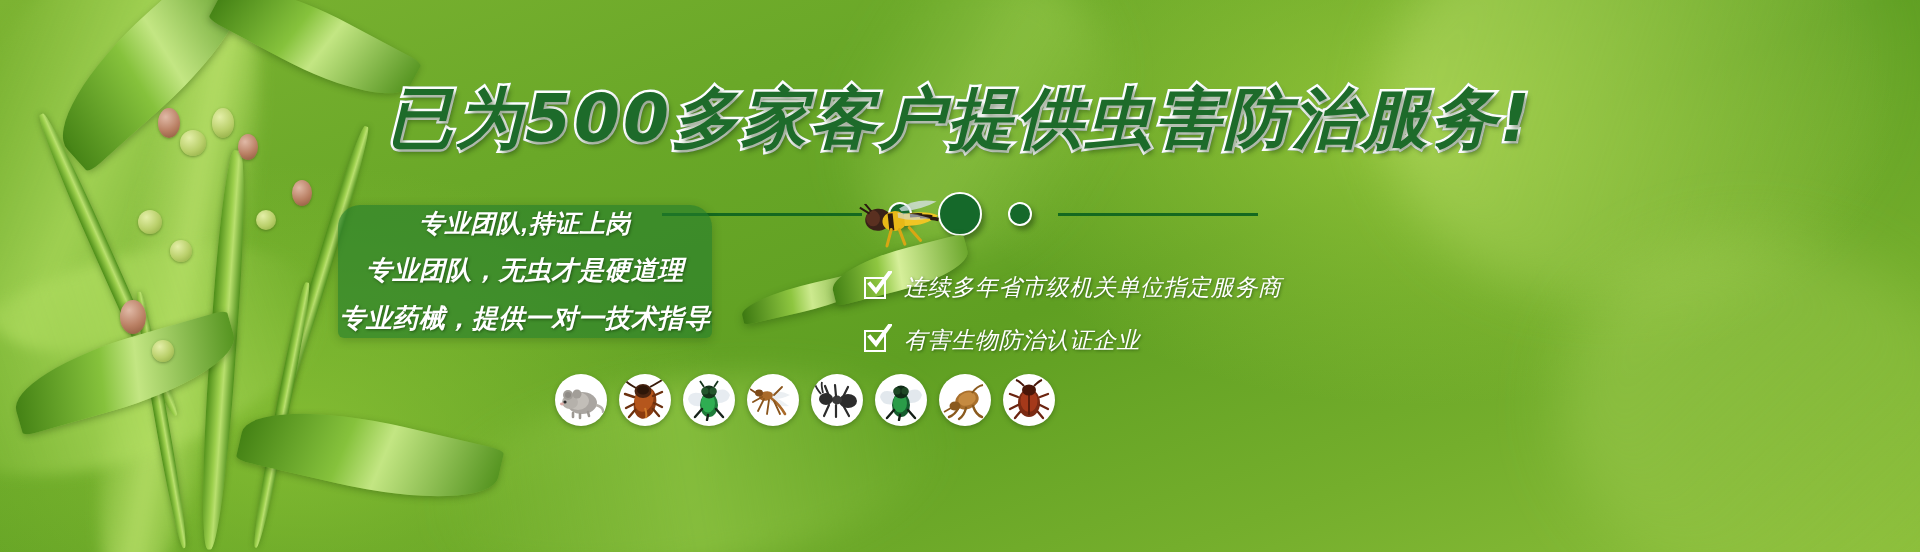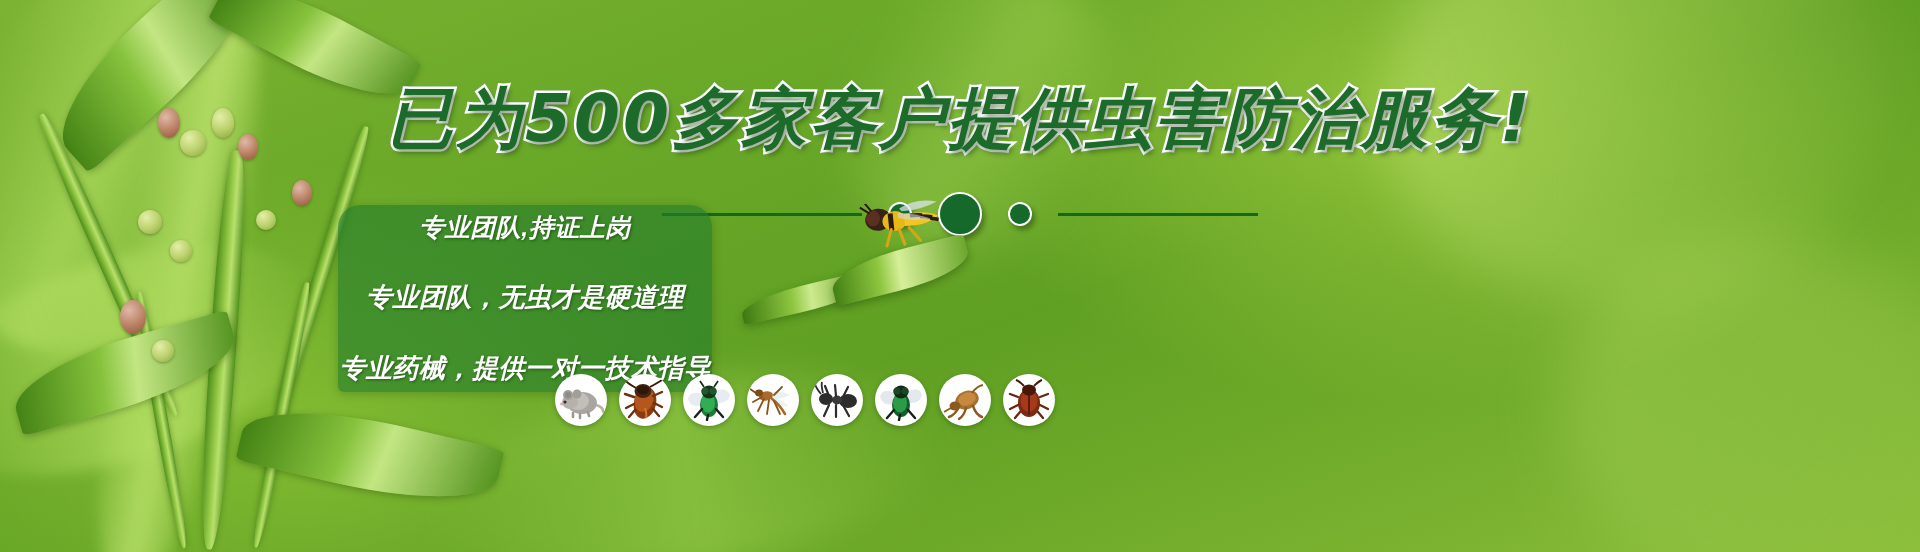--- a/index.html
+++ b/index.html
@@ -62,25 +62,25 @@
 
   
   .divider{position:absolute;left:0;right:0;top:192px;display:flex;align-items:center;justify-content:center;gap:26px;}
   .dv-line{height:3px;width:200px;background:#14691f;}
   .dv-dot{border-radius:50%;background:#15692a;border:2px solid #ffffff;box-shadow:3px 4px 5px rgba(25,55,10,.45);}
   .dv-sm{width:20px;height:20px;}
   .dv-lg{width:40px;height:40px;}
 
   
   .copybox{
-    position:absolute;left:338px;top:205px;width:374px;height:187px;
+    position:absolute;left:338px;top:205px;width:374px;height:133px;
     background:rgba(36,124,44,.62);
     border-radius:22px 22px 6px 6px;
     box-shadow:0 2px 10px rgba(20,50,10,.25);
-    display:flex;flex-direction:column;align-items:center;justify-content:space-between;gap:28px;
+    display:flex;flex-direction:column;align-items:center;justify-content:center;gap:13px;
     padding:6px 0;box-sizing:border-box;
   }
   .copy-l1{color:#ffffff;font-size:25px;font-weight:bold;letter-spacing:.5px;text-shadow:1px 1px 3px rgba(15,50,5,.6);white-space:nowrap;}
   .copy-l2,.copy-l3{color:#ffffff;font-size:26px;font-weight:bold;letter-spacing:.5px;text-shadow:1px 1px 3px rgba(15,50,5,.6);white-space:nowrap;}
 
   
   .checklist{position:absolute;left:864px;top:272px;display:flex;flex-direction:column;gap:22px;}
   .check-row{display:flex;align-items:center;gap:14px;}
   .cbox{width:26px;height:26px;position:relative;flex:0 0 auto;}
   .cbox .sq{position:absolute;left:0;top:2px;width:22px;height:22px;border:2px solid #ffffff;box-sizing:border-box;}
@@ -167,20 +167,40 @@
     <path d="M36 28 l-6 16 M44 29 l4 15 M54 28 l10 14" stroke="#d8a614" stroke-width="3" fill="none" stroke-linecap="round"></path>
     <path d="M16 10 l-9 -7 M18 8 l-6 -9" stroke="#2a1a10" stroke-width="2" fill="none"></path>
   </svg>
 
   <div class="copybox">
     <div class="copy-l1">专业团队,持证上岗</div>
     <div class="copy-l2">专业团队，无虫才是硬道理</div>
     <div class="copy-l3">专业药械，提供一对一技术指导</div>
   </div>
 
+  <div class="checklist">
+    <div class="check-row">
+      <span class="cbox">
+        <span class="sq"></span>
+        <svg class="tick" viewBox="0 0 26 26">
+            <path d="M4 13 l6 7 L24 1" stroke="#ffffff" stroke-width="4" fill="none" stroke-linecap="square"></path>
+          </svg>
+      </span>
+      <span class="check-text">连续多年省市级机关单位指定服务商</span>
+    </div>
+    <div class="check-row">
+      <span class="cbox">
+        <span class="sq"></span>
+        <svg class="tick" viewBox="0 0 26 26">
+            <path d="M4 13 l6 7 L24 1" stroke="#ffffff" stroke-width="4" fill="none" stroke-linecap="square"></path>
+          </svg>
+      </span>
+      <span class="check-text">有害生物防治认证企业</span>
+    </div>
+  </div>
 
   <div class="pestrow">
 
     <div class="pest">
       <svg width="46" height="40" viewBox="0 0 46 40">
         <ellipse cx="24" cy="23" rx="15" ry="11" fill="#a9a5a0"></ellipse>
         <ellipse cx="20" cy="21" rx="11" ry="9" fill="#c2beb8"></ellipse>
         <ellipse cx="12" cy="22" rx="8" ry="7" fill="#b5b1ab"></ellipse>
         <circle cx="10" cy="15" r="5" fill="#a29e98"></circle>
         <circle cx="10" cy="15" r="3" fill="#8f8b86"></circle>

